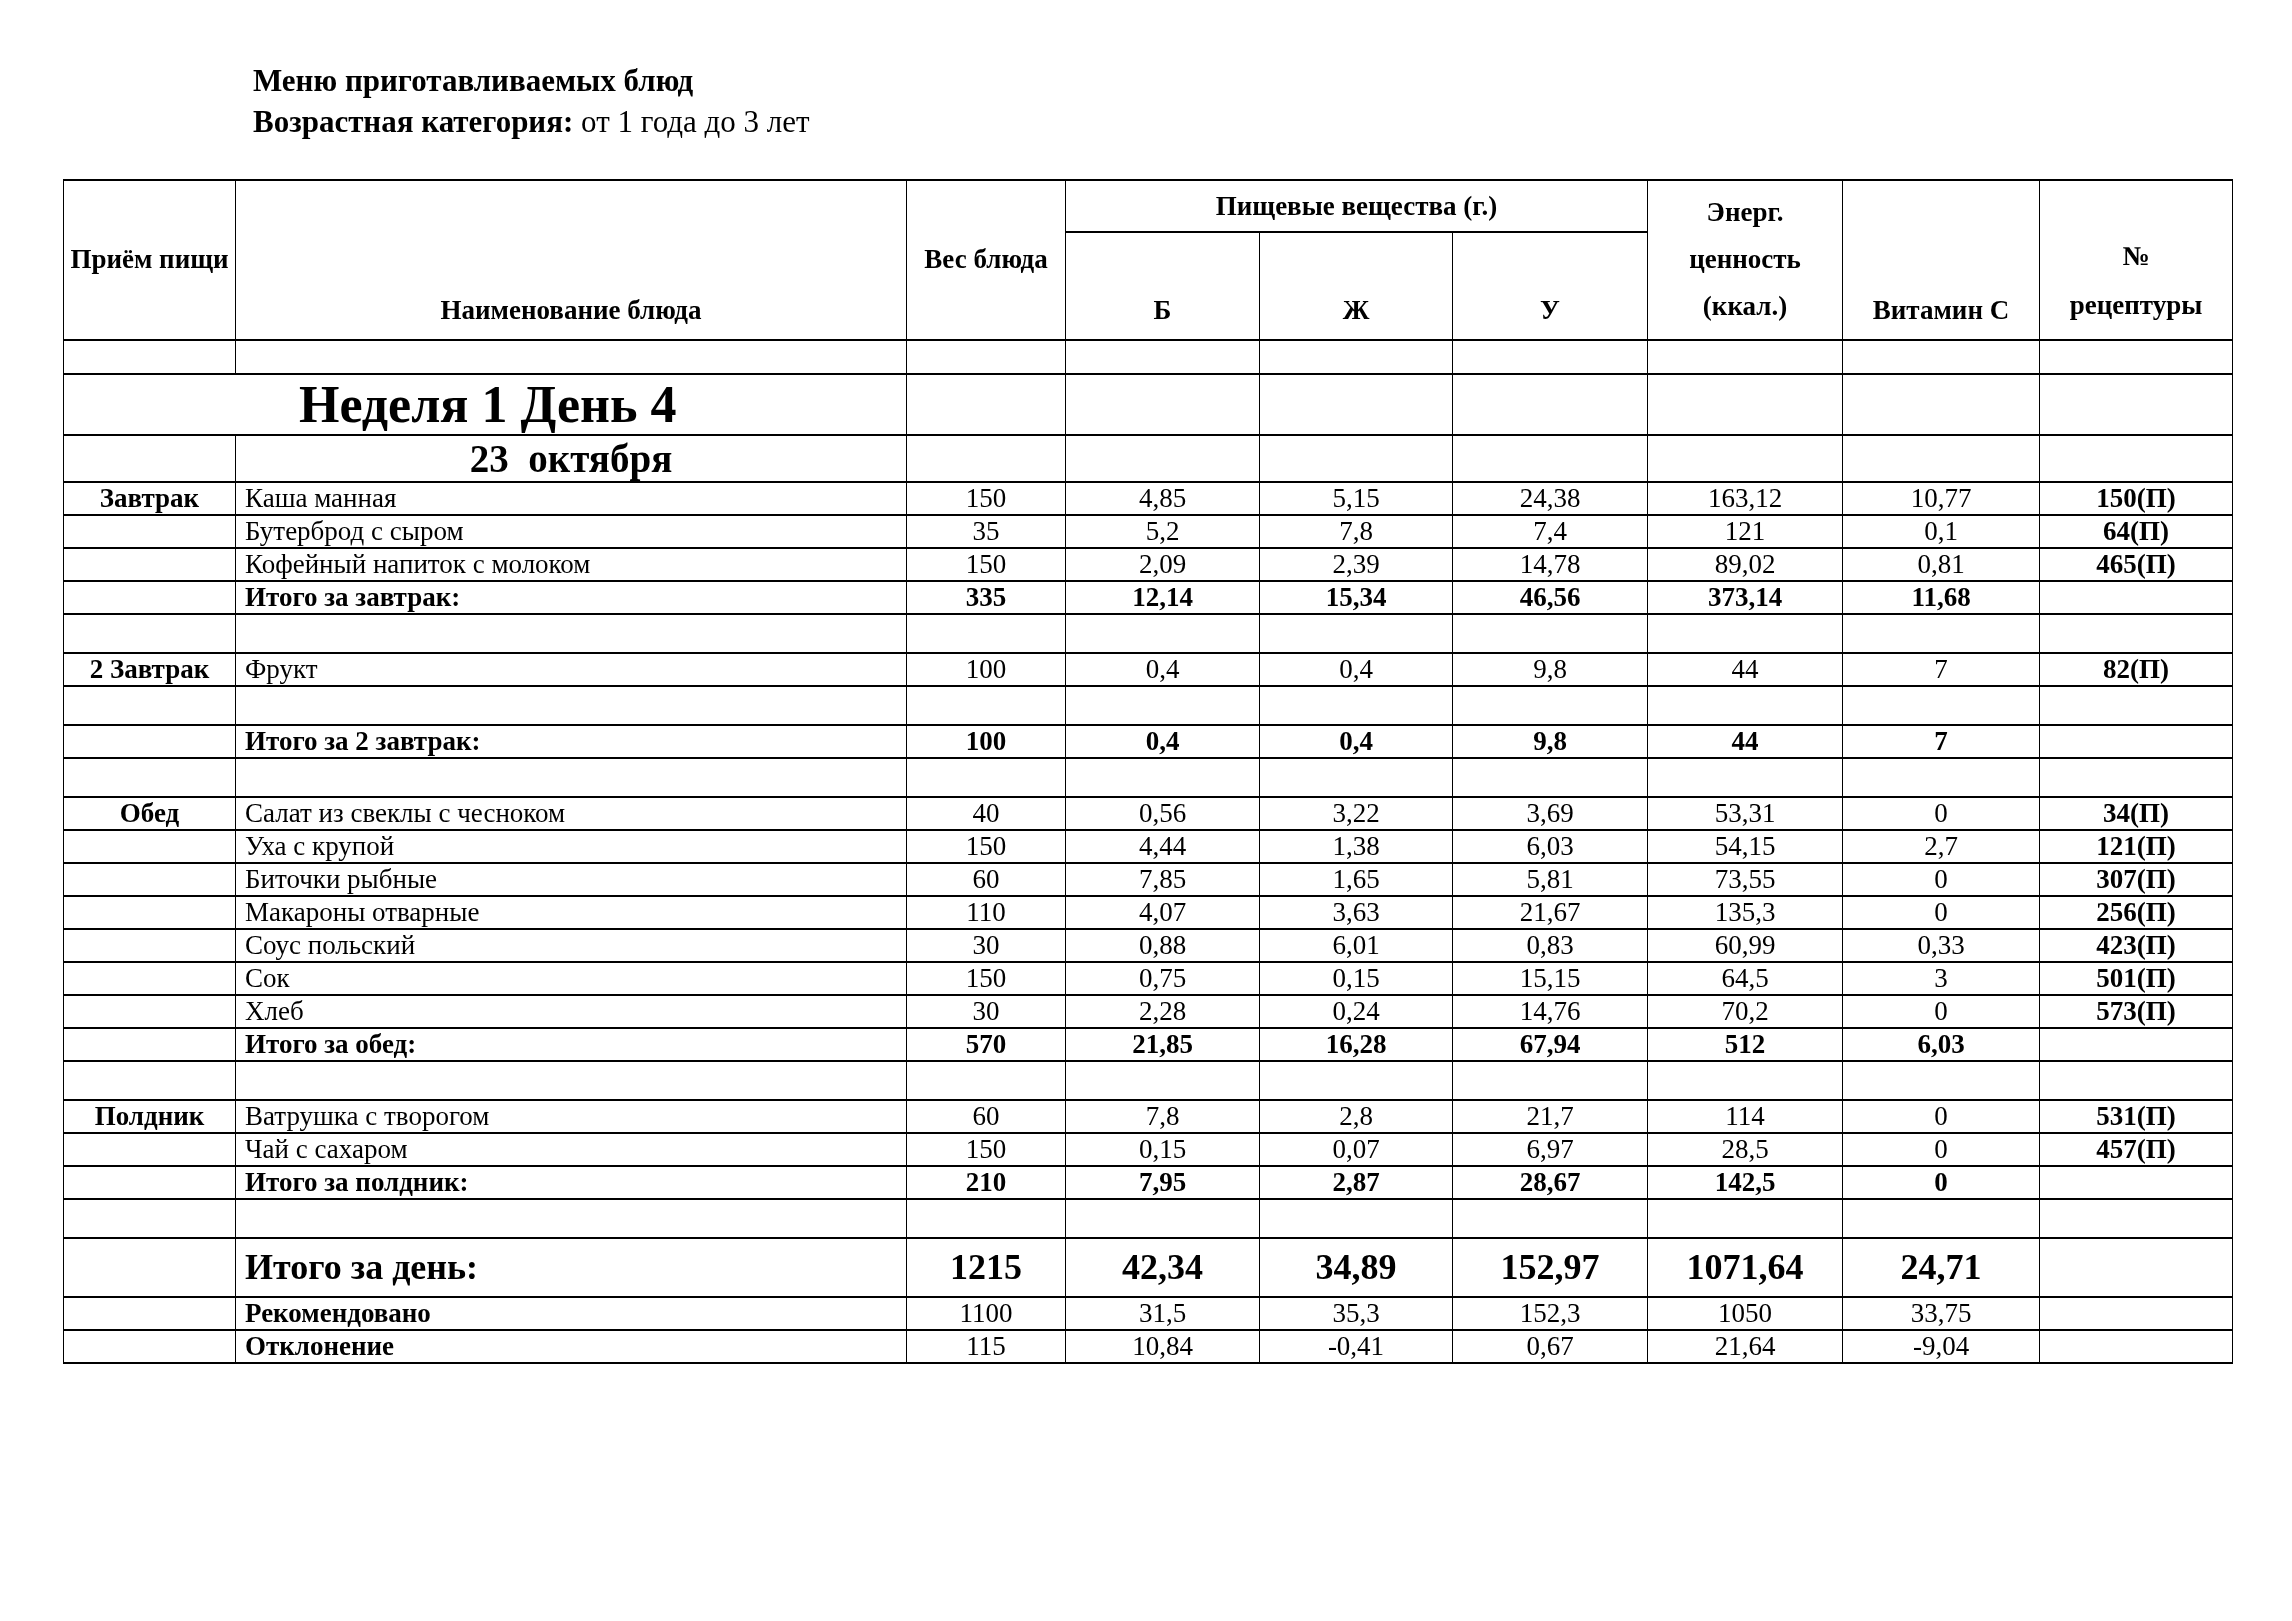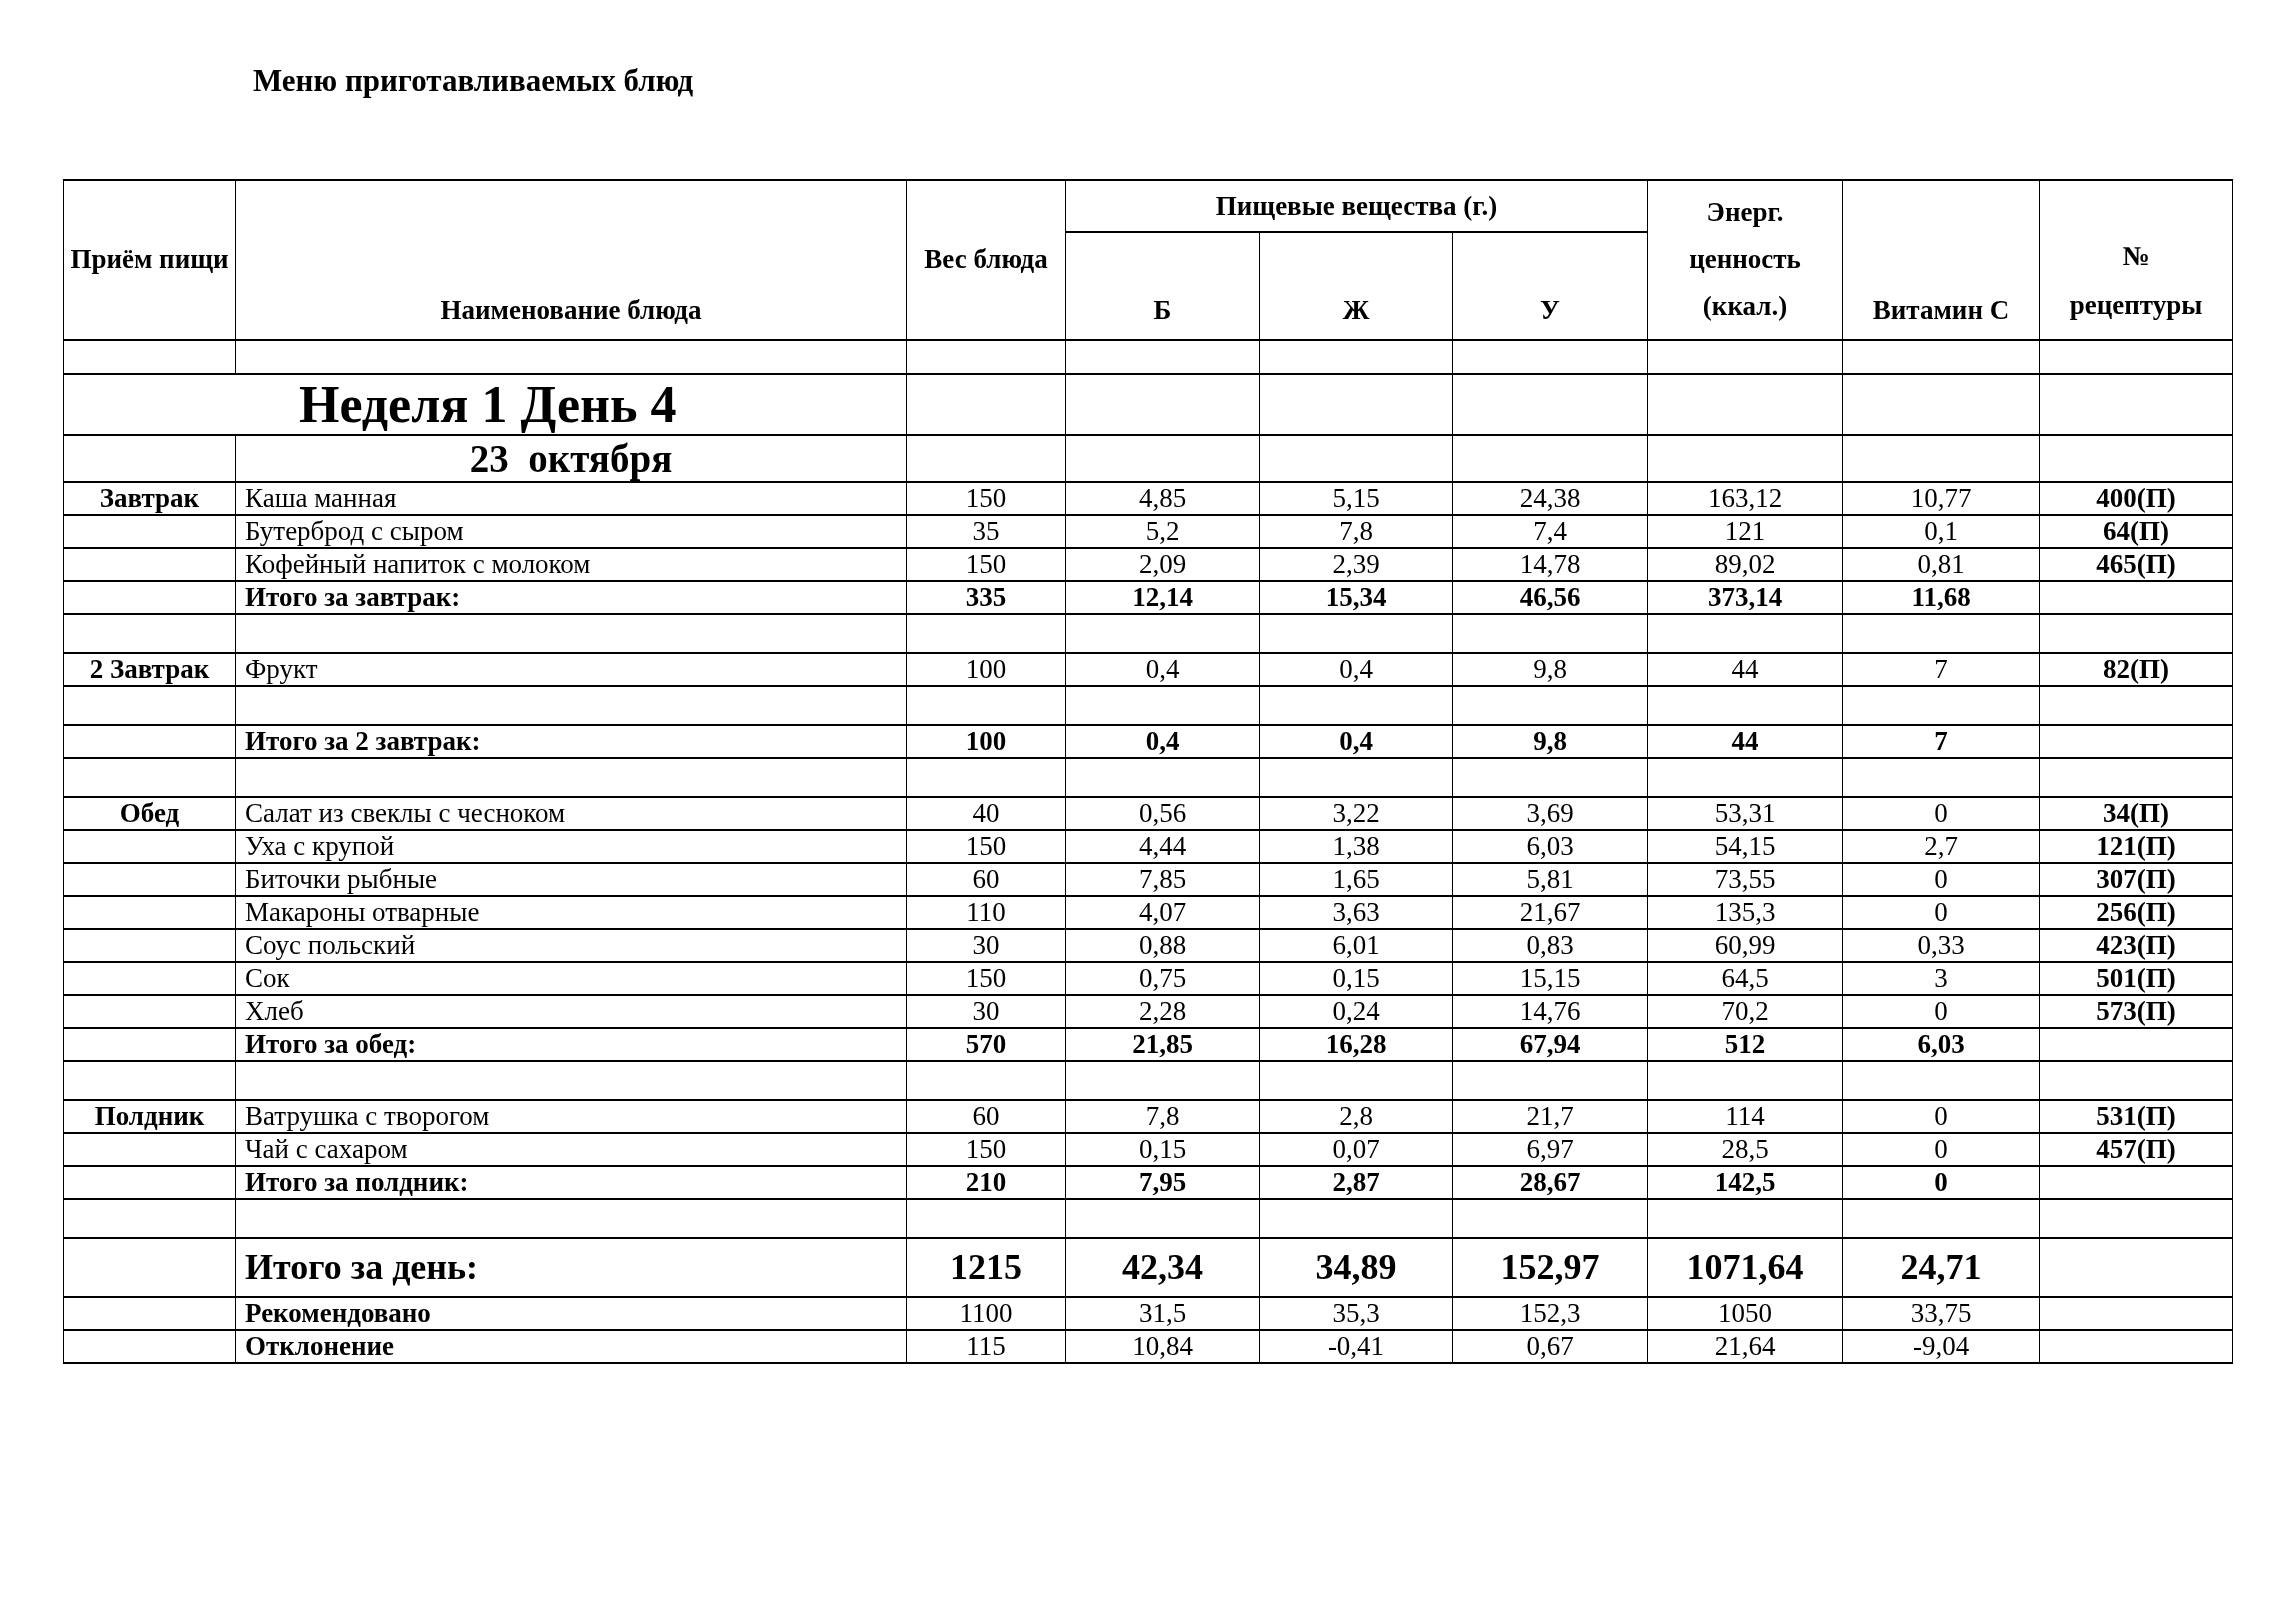--- a/index.html
+++ b/index.html
@@ -89,20 +89,21 @@
     font-size: 39px;
     text-align: center;
     white-space: pre;
   }
 </style>
 </head>
 <body>
 
 <div class="title-block">
   <div class="doc-title">Меню приготавливаемых блюд</div>
+  <div class="doc-subtitle"><span class="lbl">Возрастная категория:</span><span> от 1 года до 3 лет</span></div>
 </div>
 
 <table class="menu-table">
   <colgroup>
     <col style="width:172px">
       <col style="width:671px">
       <col style="width:159px">
     <col style="width:194px">
       <col style="width:193px">
       <col style="width:195px">
@@ -164,21 +165,21 @@
       </tr>
       <tr class="row-dish">
         <td class="c-meal">Завтрак</td>
         <td class="c-dish">Каша манная</td>
         <td class="c-num">150</td>
         <td class="c-num">4,85</td>
         <td class="c-num">5,15</td>
         <td class="c-num">24,38</td>
         <td class="c-num">163,12</td>
         <td class="c-num">10,77</td>
-        <td class="c-num c-recipe">400(П)</td>
+        <td class="c-num c-recipe">150(П)</td>
       </tr>
       <tr class="row-dish">
         <td class="c-meal"></td>
         <td class="c-dish">Бутерброд с сыром</td>
         <td class="c-num">35</td>
         <td class="c-num">5,2</td>
         <td class="c-num">7,8</td>
         <td class="c-num">7,4</td>
         <td class="c-num">121</td>
         <td class="c-num">0,1</td>

